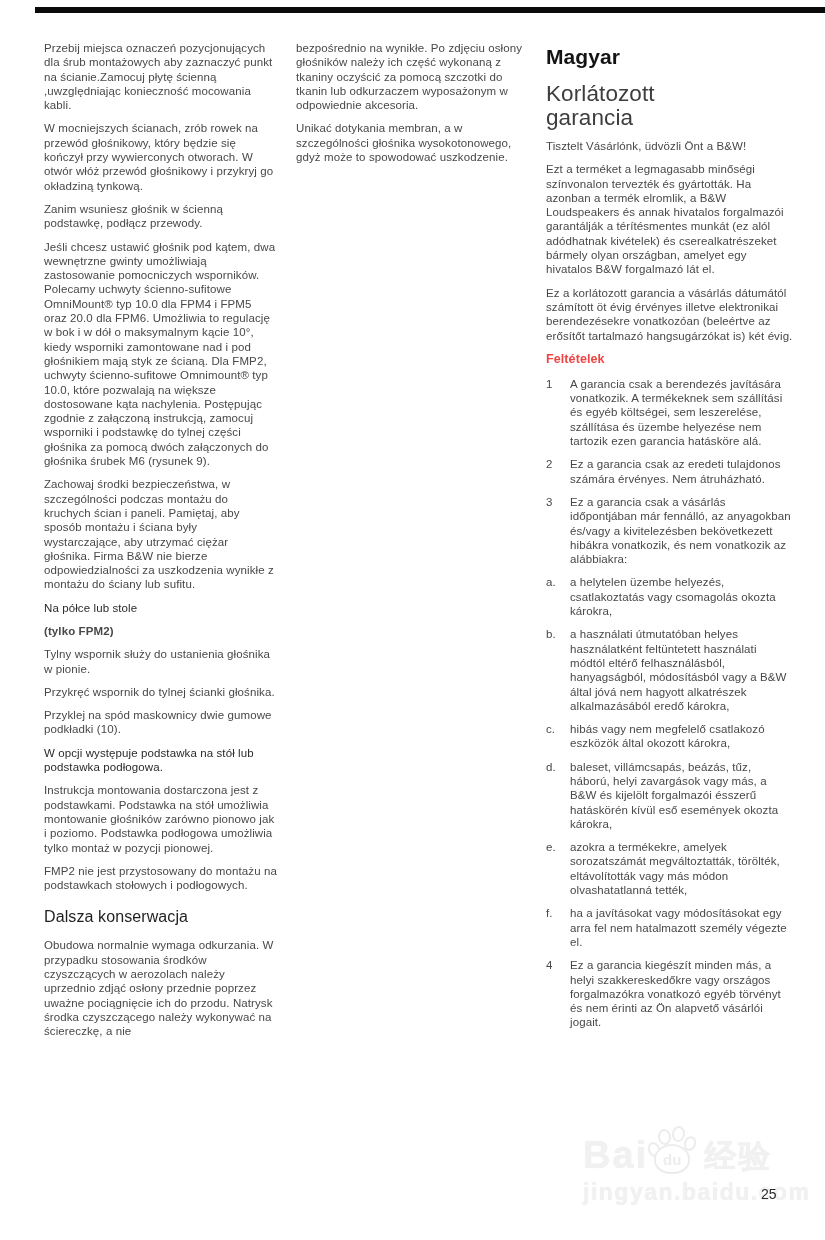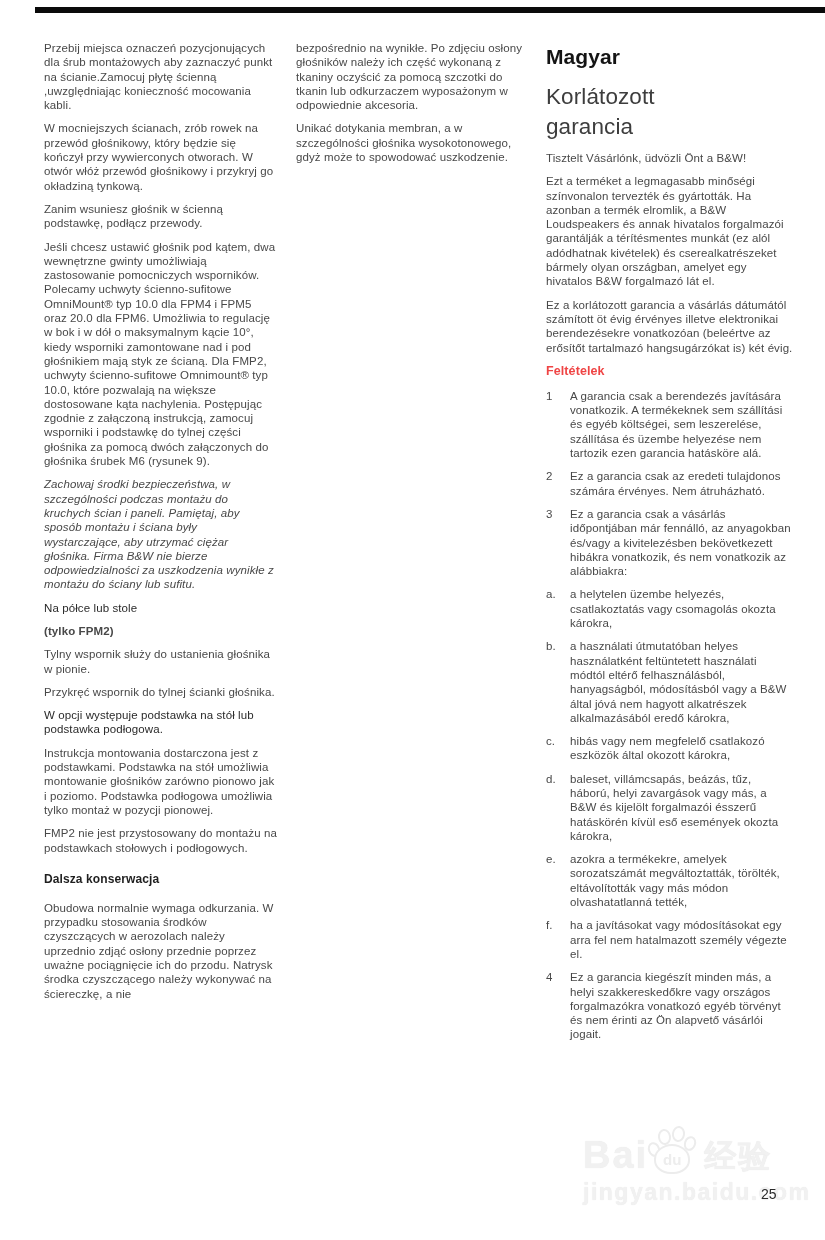--- a/index.html
+++ b/index.html
@@ -12,30 +12,30 @@
   .edge-bar.top { top:7px; }
   .edge-bar.bottom { top:1228px; }
 
   
   .col { position:absolute; font-size:11.5px; line-height:14.3px; letter-spacing:0.1px; }
   .col p { margin:0 0 9px 0; }
   .col-left  { left:44px;  top:41px; width:233px; }
   .col-mid   { left:296px; top:41px; width:233px; }
   .col-right { left:546px; top:42px; width:247px; }
 
-  .italic { font-style:italic; }
+  .italic { }
   .bold-head { font-weight:normal; color:#2a2a2a; margin:0; }
   .head-note { margin:0 0 9px 0;font-weight:bold; }
   .section-head {
-    font-size:12px; font-weight:bold; color:#1f1f1f;
+    font-size:16px; font-weight:normal; color:#1f1f1f;
     margin:16px 0 13px 0; line-height:17px;
   }
 
   .h1-language { font-size:21px; line-height:30px; font-weight:bold; color:#141414; margin:0 0 10px 0; }
-  .h2-warranty { font-size:22.5px; line-height:30px; font-weight:400; color:#3d3d3d; margin:0 0 9px 0; width:180px; }
+  .h2-warranty { font-size:22.5px; line-height:24px; font-weight:400; color:#3d3d3d; margin:0 0 9px 0; width:180px; }
   .h3-conditions { font-size:12.5px; font-weight:bold; color:#ef4444; margin:6px 0 10px 0; line-height:15px; }
 
   .cond { display:flex; margin:0 0 9px 0; }
   .cond .marker { flex:0 0 24px; }
   .cond .txt { flex:1; }
 
   
   .watermark { position:absolute; left:583px; top:1126px; width:230px; font-weight:bold; }
   .wm-row { display:flex; align-items:flex-end; color:#f1f1f1; text-shadow:0 0 1px #e4e4e4; }
   .wm-bai { font-size:38px; line-height:38px; letter-spacing:2px; }
@@ -67,20 +67,21 @@
   <div class="col col-left">
     <p>Przebij miejsca oznaczeń pozycjonujących dla śrub montażowych aby zaznaczyć punkt na ścianie.Zamocuj płytę ścienną ,uwzględniając konieczność mocowania kabli.</p>
     <p>W mocniejszych ścianach, zrób rowek na przewód głośnikowy, który będzie się kończył przy wywierconych otworach. W otwór włóż przewód głośnikowy i przykryj go okładziną tynkową.</p>
     <p>Zanim wsuniesz głośnik w ścienną podstawkę, podłącz przewody.</p>
     <p>Jeśli chcesz ustawić głośnik pod kątem, dwa wewnętrzne gwinty umożliwiają zastosowanie pomocniczych wsporników. Polecamy uchwyty ścienno-sufitowe OmniMount® typ 10.0 dla FPM4 i FPM5 oraz 20.0 dla FPM6. Umożliwia to regulację w bok i w dół o maksymalnym kącie 10°, kiedy wsporniki zamontowane nad i pod głośnikiem mają styk ze ścianą. Dla FMP2, uchwyty ścienno-sufitowe Omnimount® typ 10.0, które pozwalają na większe dostosowane kąta nachylenia. Postępując zgodnie z załączoną instrukcją, zamocuj wsporniki i podstawkę do tylnej części głośnika za pomocą dwóch załączonych do głośnika śrubek M6 (rysunek 9).</p>
     <p class="italic">Zachowaj środki bezpieczeństwa, w szczególności podczas montażu do kruchych ścian i paneli. Pamiętaj, aby sposób montażu i ściana były wystarczające, aby utrzymać ciężar głośnika. Firma B&amp;W nie bierze odpowiedzialności za uszkodzenia wynikłe z montażu do ściany lub sufitu.</p>
     <p class="bold-head">Na półce lub stole</p>
     <p class="head-note">(tylko FPM2)</p>
     <p>Tylny wspornik służy do ustanienia głośnika w pionie.</p>
     <p>Przykręć wspornik do tylnej ścianki głośnika.</p>
+    <p>Przyklej na spód maskownicy dwie gumowe podkładki (10).</p>
     <p class="bold-head" style="margin-bottom:9px;">W opcji występuje podstawka na stół lub podstawka podłogowa.</p>
     <p>Instrukcja montowania dostarczona jest z podstawkami. Podstawka na stół umożliwia montowanie głośników zarówno pionowo jak i poziomo. Podstawka podłogowa umożliwia tylko montaż w pozycji pionowej.</p>
     <p>FMP2 nie jest przystosowany do montażu na podstawkach stołowych i podłogowych.</p>
     <div class="section-head">Dalsza konserwacja</div>
     <p>Obudowa normalnie wymaga odkurzania. W przypadku stosowania środków czyszczących w aerozolach należy uprzednio zdjąć osłony przednie poprzez uważne pociągnięcie ich do przodu. Natrysk środka czyszczącego należy wykonywać na ściereczkę, a nie</p>
   </div>
 
   <div class="col col-mid">
     <p>bezpośrednio na wynikłe. Po zdjęciu osłony głośników należy ich część wykonaną z tkaniny oczyścić za pomocą szczotki do tkanin lub odkurzaczem wyposażonym w odpowiednie akcesoria.</p>
     <p>Unikać dotykania membran, a w szczególności głośnika wysokotonowego, gdyż może to spowodować uszkodzenie.</p>

